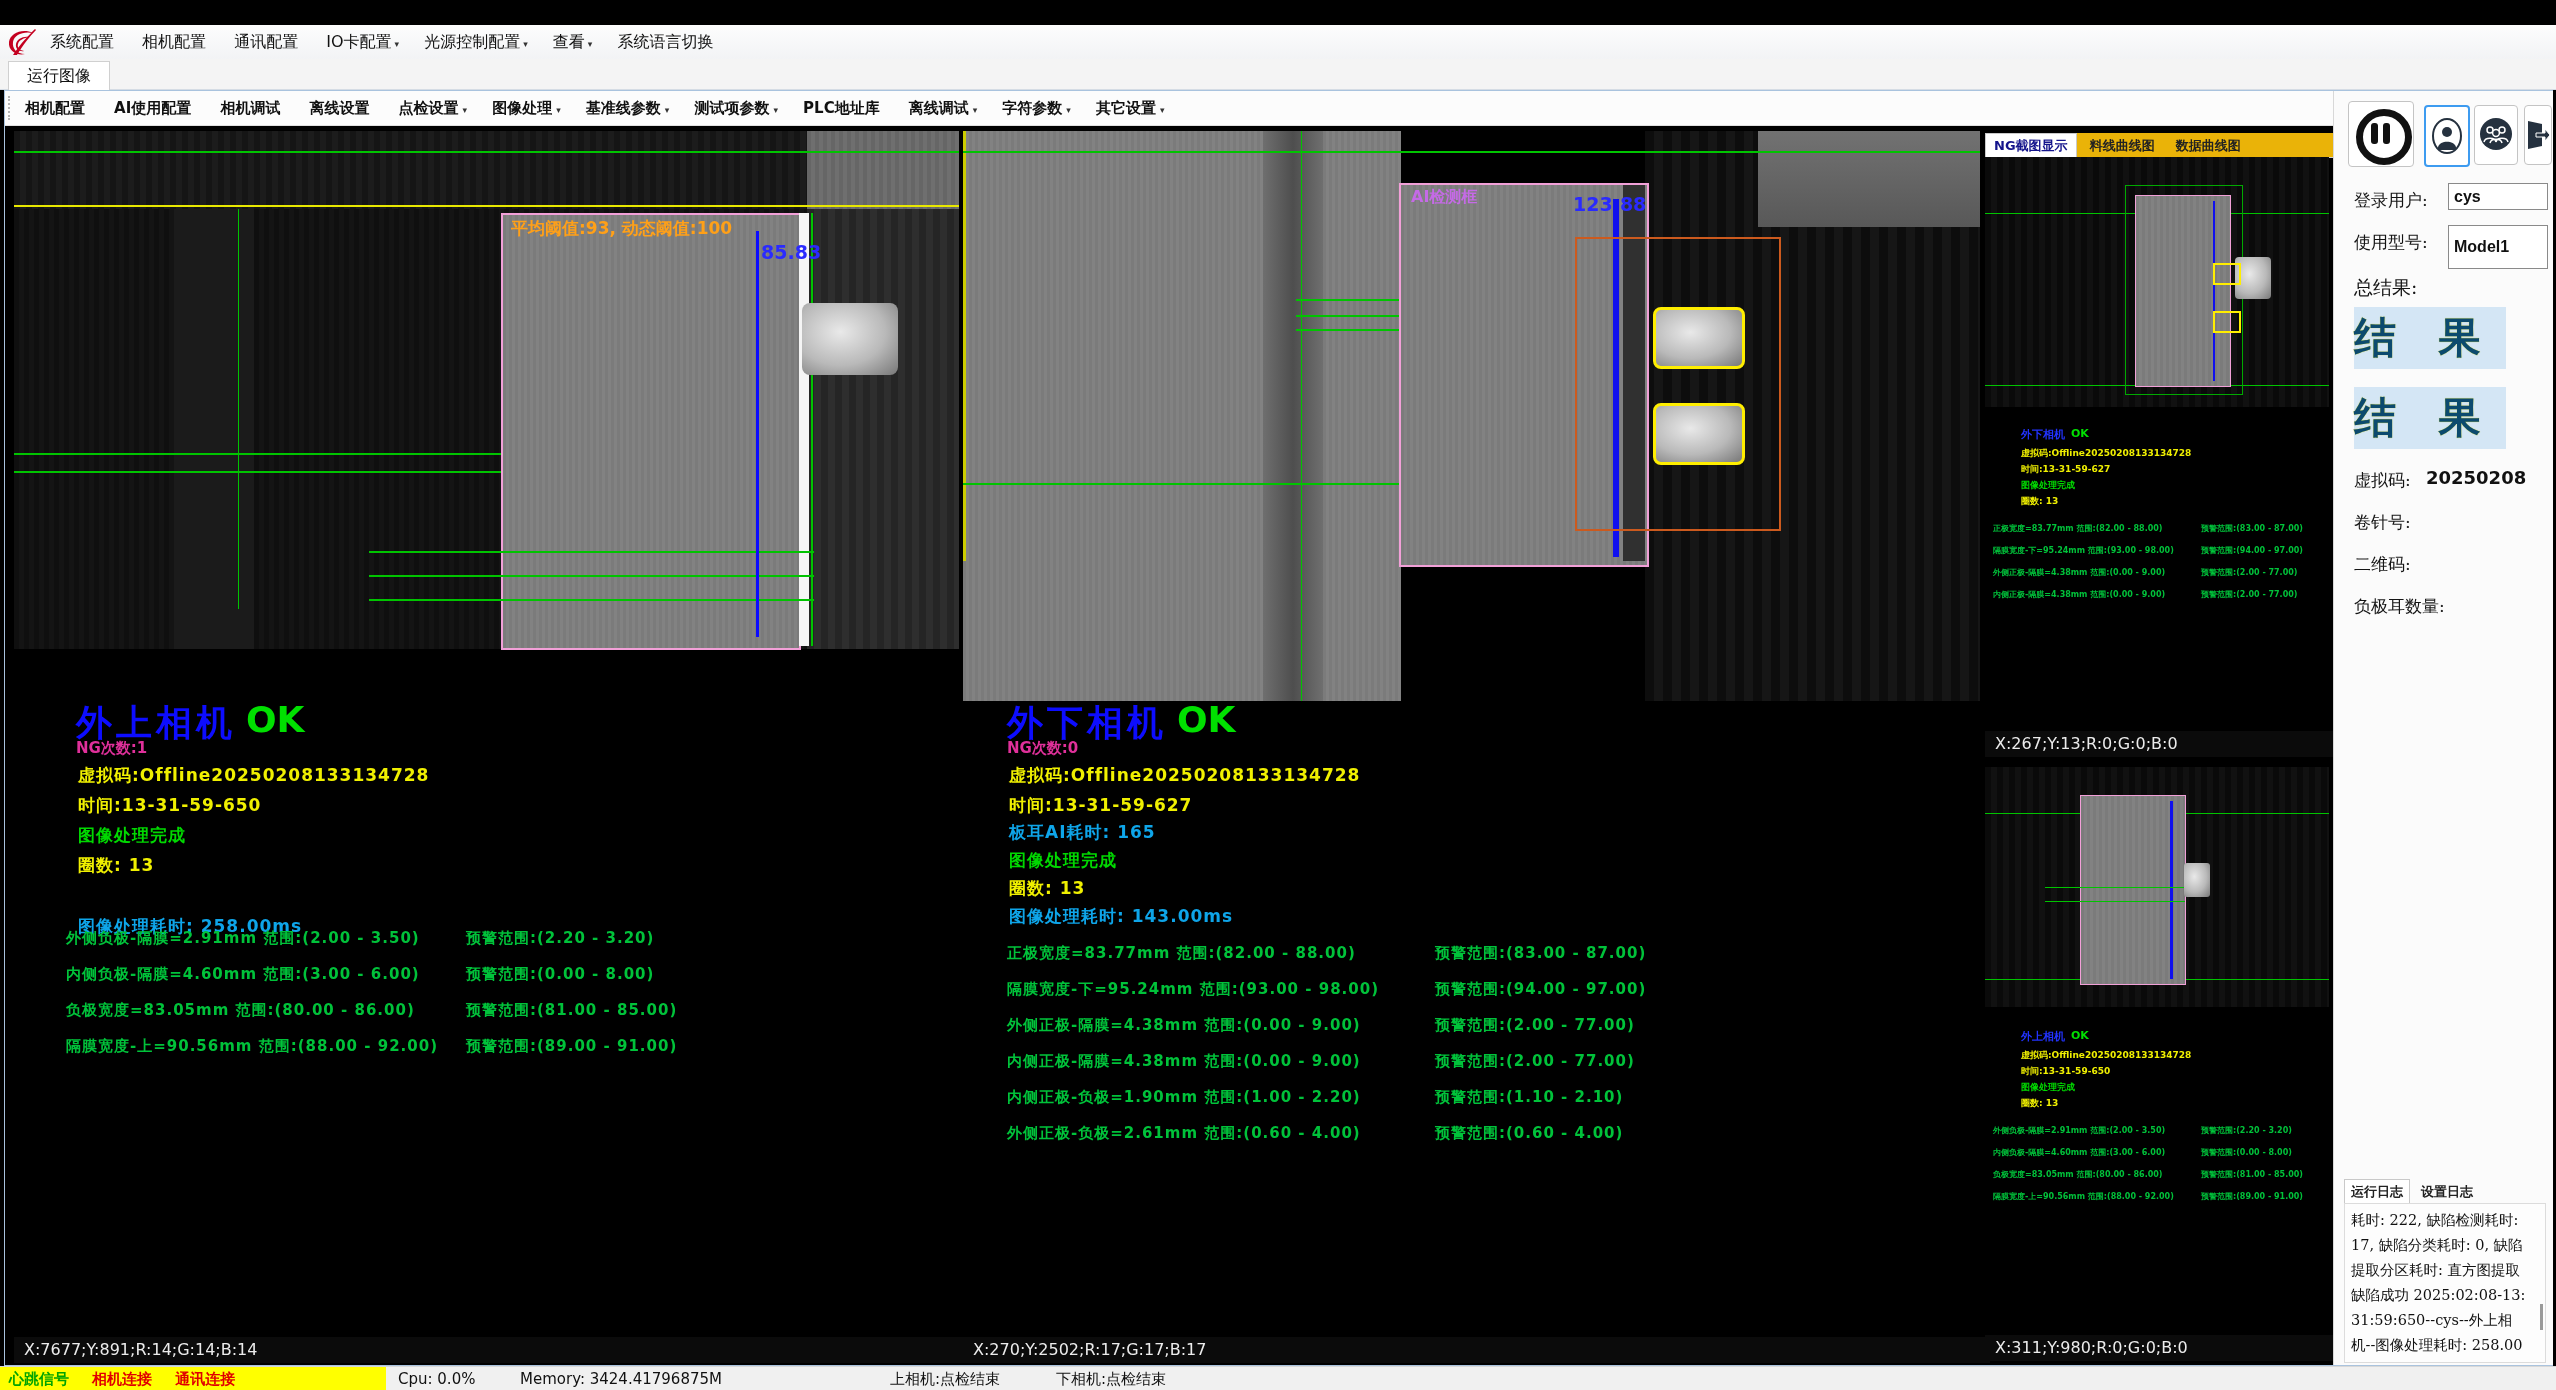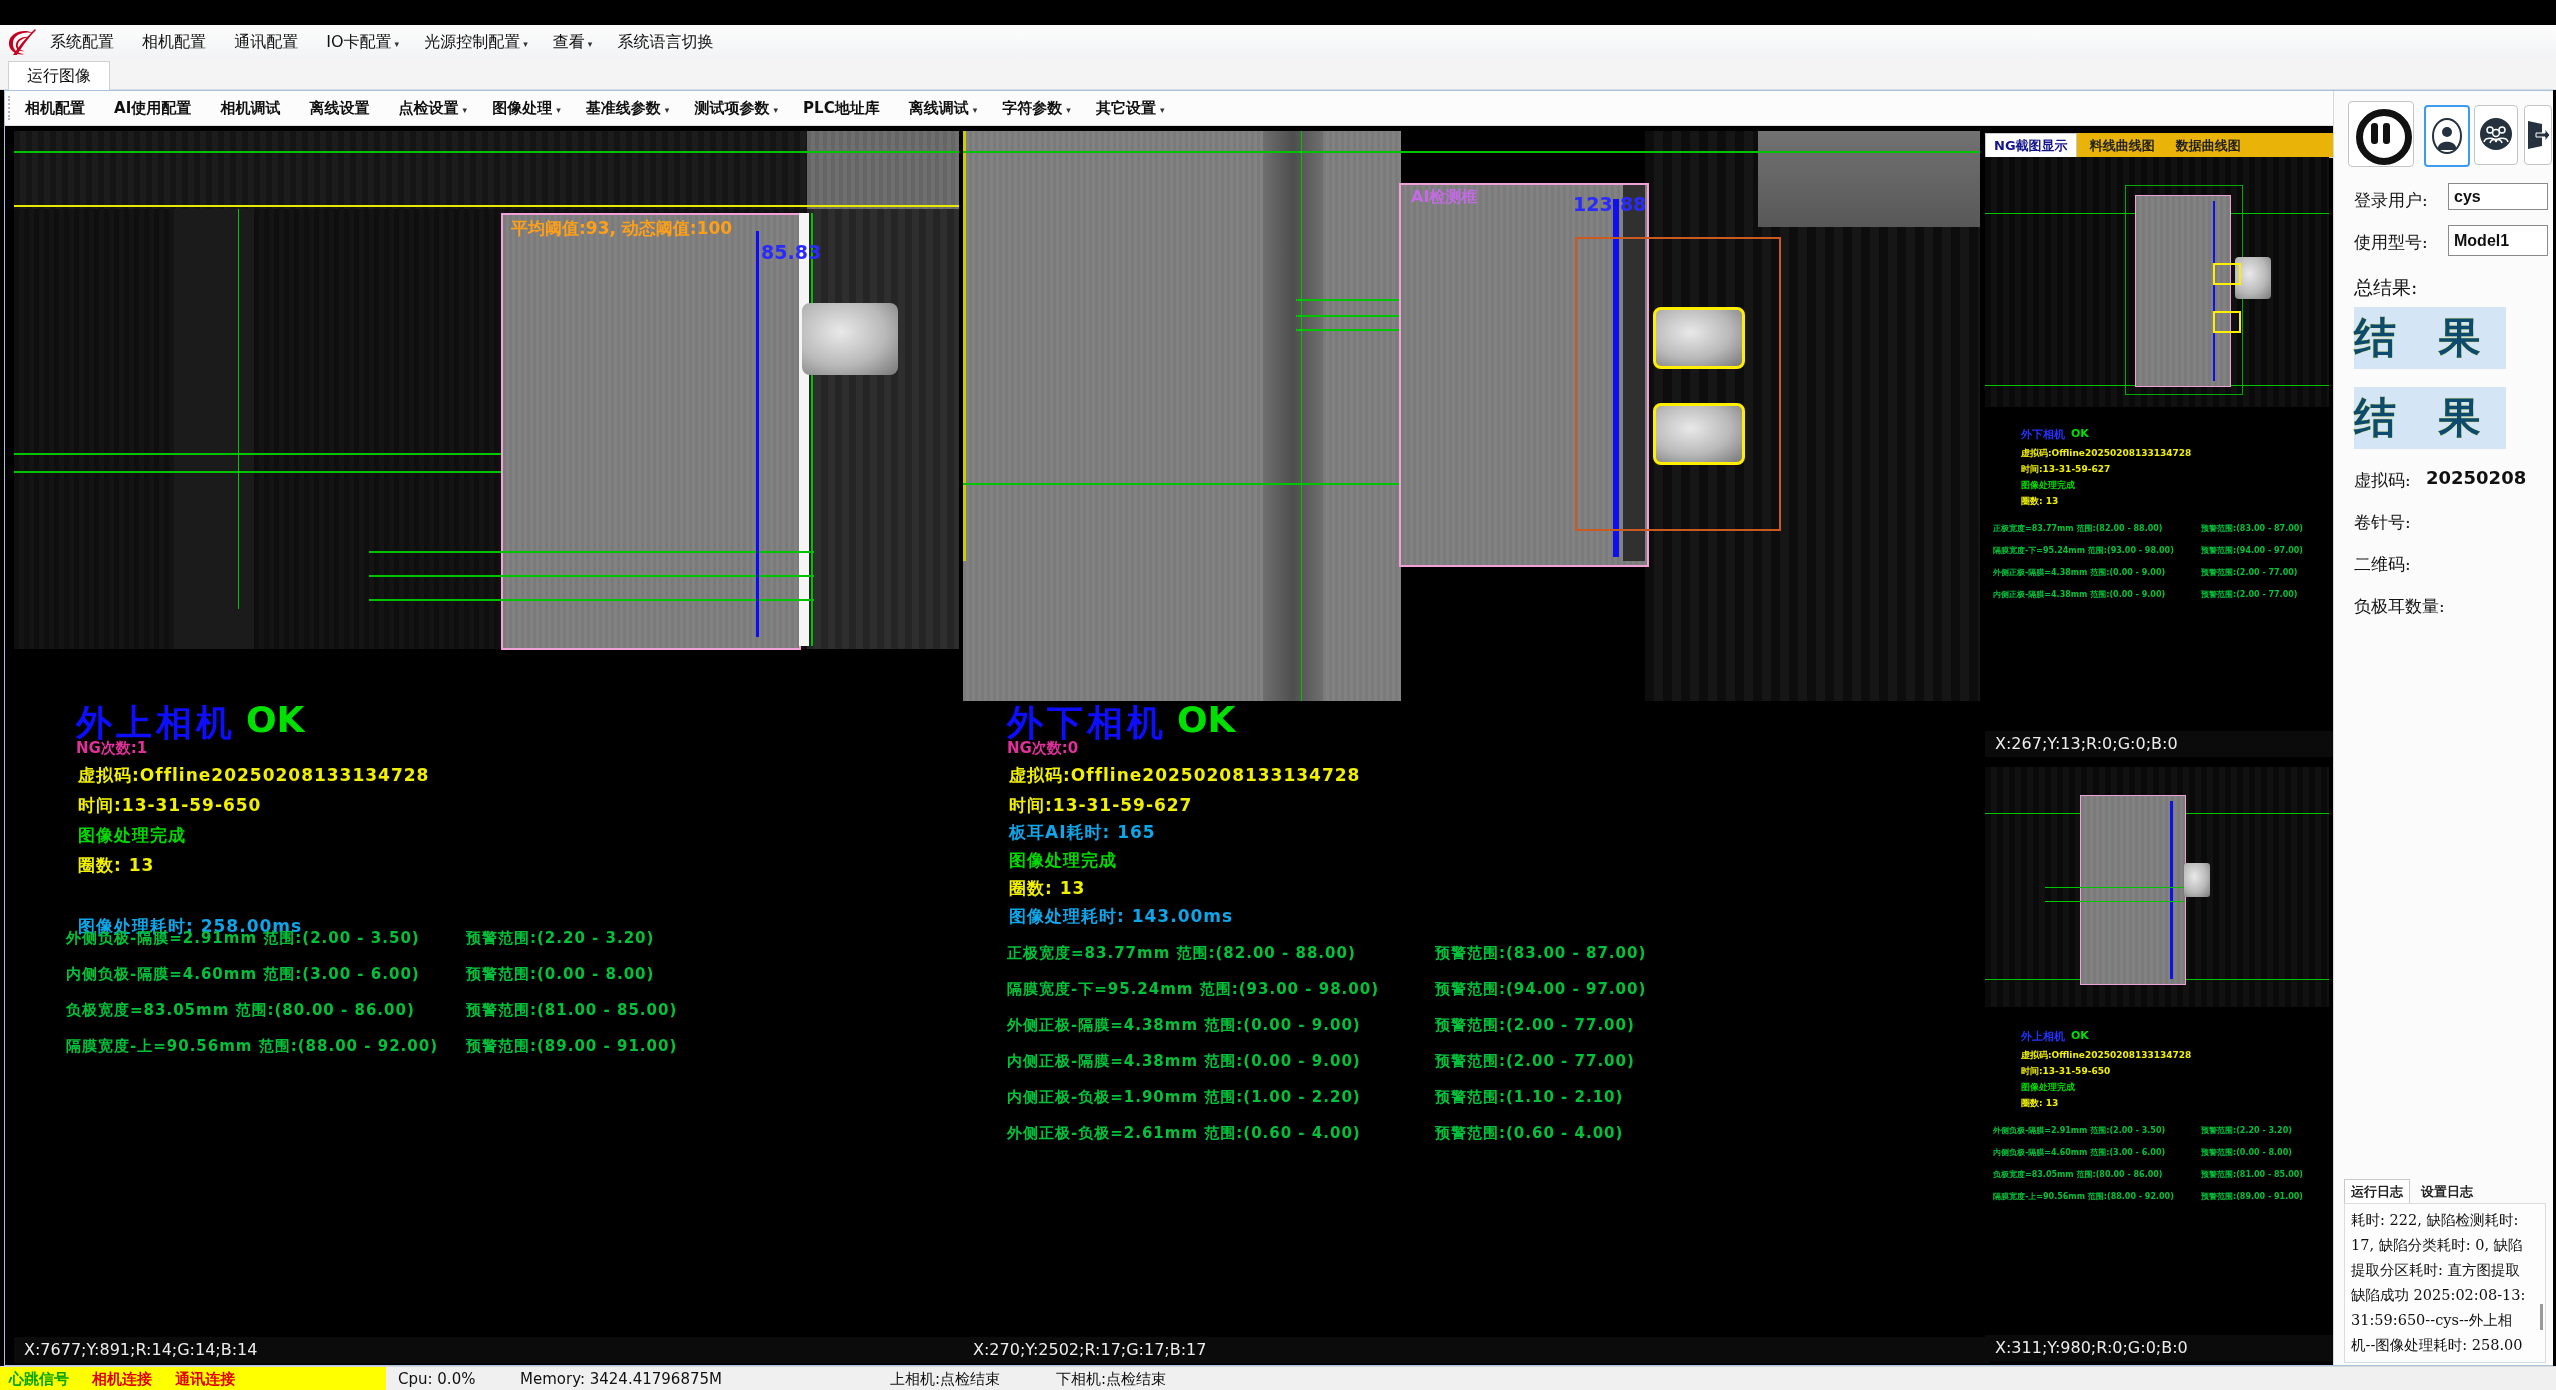--- a/index.html
+++ b/index.html
@@ -323,21 +323,21 @@
       <div class="abs side-btn" style="left:190px;top:14px;width:26px;height:58px;">
         <svg class="abs" style="left:1px;top:13px;" width="24" height="32" viewBox="0 0 24 32">
           <path d="M2 2 L16 5 L16 27 L2 30 Z" fill="#25313f"></path>
           <path d="M10 14 L19 14 L19 10 L24 16 L19 22 L19 18 L10 18 Z" fill="#25313f" stroke="#fff" stroke-width="1"></path>
         </svg>
       </div>
 
       <span class="abs side-label" style="left:20px;top:98px;">登录用户:</span>
       <input class="side-input" style="left: 114px; top: 92px; width: 100px; height: 27px;" value="cys">
       <span class="abs side-label" style="left:20px;top:140px;">使用型号:</span>
-      <input class="side-input" style="left: 114px; top: 134px; width: 100px; height: 31px;" value="Model1">
+      <input class="side-input" style="left: 114px; top: 134px; width: 100px; height: 44px;" value="Model1">
 
       <span class="abs side-label" style="left:20px;top:184px;font-size:19px;">总结果:</span>
       <div class="abs result-box" style="left:20px;top:216px;width:152px;height:62px;">结 果</div>
       <div class="abs result-box" style="left:20px;top:296px;width:152px;height:62px;">结 果</div>
 
       <span class="abs side-label" style="left:20px;top:378px;">虚拟码:</span>
       <span class="abs side-val" style="left:92px;top:376px;">20250208</span>
       <span class="abs side-label" style="left:20px;top:420px;">卷针号:</span>
       <span class="abs side-label" style="left:20px;top:462px;">二维码:</span>
       <span class="abs side-label" style="left:20px;top:504px;">负极耳数量:</span>

